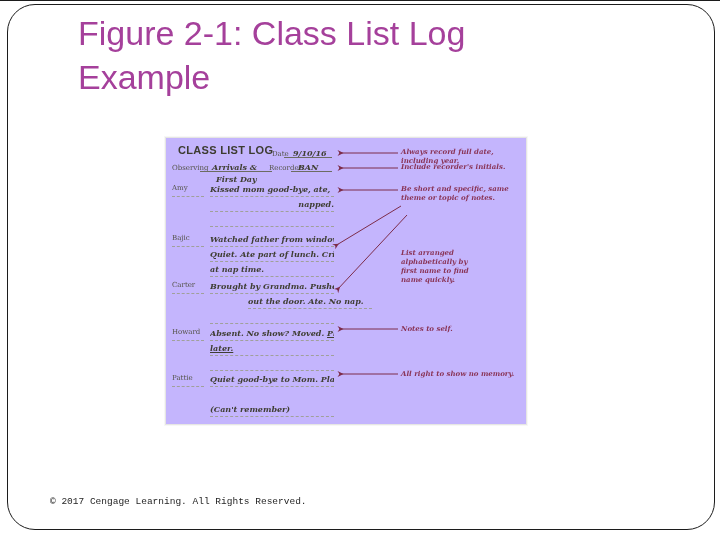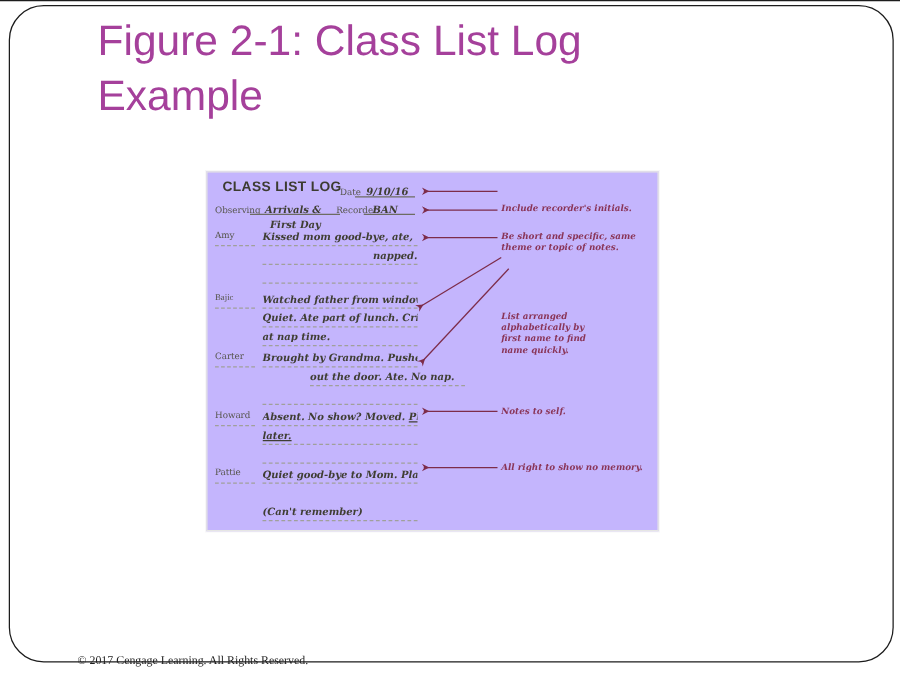--- a/index.html
+++ b/index.html
@@ -60,23 +60,23 @@
 
   
   .annotation {
     position: absolute; left: 235px;
     font-family: "DejaVu Serif", serif; font-style: italic;
     font-size: 7px; font-weight: 700; color: #8a3558; line-height: 1.3;
   }
   .arrows-svg { position: absolute; left: 0; top: 0; width: 362px; height: 288px; }
 
   .copyright {
-    position: absolute; left: 62px; top: 496px;
-    font-family: Liberation Serif, serif;
-    font-size: 9.5px; color: #1f1f1f; margin-top: 28px;
+    position: absolute; left: 50px; top: 496px;
+    font-family: Liberation Mono, monospace;
+    font-size: 9.5px; color: #1f1f1f;
   }
 </style>
 </head>
 <body>
 
 <div class="window-top-edge"></div>
 <div class="slide-border"></div>
 
 <h1 class="page-title">Figure 2-1: Class List Log Example</h1>
 
@@ -95,39 +95,40 @@
 
   <span class="field-label" style="left:103px; top:26px;">Recorder</span>
   <span class="field-value" style="left:132px; top:24px;">BAN</span>
   <div class="field-rule" style="left:125px; top:23px; width:41px; height:11px;"></div>
 
   <div class="entry-name" style="top:46px;">Amy</div>
   <div class="entry-line" style="top:44px;">Kissed mom good-bye, ate,</div>
   <div class="entry-line" style="top:59px;text-align:right;">napped.</div>
   <div class="entry-line" style="top:74px;"></div>
 
-  <div class="entry-name" style="top:96px;font-family:Liberation Serif, serif;">Bajic</div>
+  <div class="entry-name" style="top:96px;">Bajic</div>
   <div class="entry-line" style="top:94px;">Watched father from window.</div>
   <div class="entry-line" style="top:109px;">Quiet. Ate part of lunch. Cried</div>
   <div class="entry-line" style="top:124px;">at nap time.</div>
 
   <div class="entry-name" style="top:143px;">Carter</div>
   <div class="entry-line" style="top:141px;">Brought by Grandma. Pushed her</div>
   <div class="entry-line" style="top:156px;margin-left:38px;">out the door. Ate. No nap.</div>
   <div class="entry-line" style="top:171px;"></div>
 
   <div class="entry-name" style="top:190px;">Howard</div>
   <div class="entry-line" style="top:188px;"><span>Absent. No show? Moved.</span>&nbsp;<span class="u">Phone</span></div>
   <div class="entry-line" style="top:203px;"><span class="u">later.</span></div>
   <div class="entry-line" style="top:218px;"></div>
 
   <div class="entry-name" style="top:236px;">Pattie</div>
   <div class="entry-line" style="top:234px;">Quiet good-bye to Mom. Played</div>
   <div class="entry-line" style="top:264px;">(Can't remember)</div>
 
+  <div class="annotation" style="top:9px;  width:128px;">Always record full date, including year.</div>
   <div class="annotation" style="top:24px; width:128px;">Include recorder's initials.</div>
   <div class="annotation" style="top:110px; width:78px;">List arranged alphabetically by first name to find name quickly.</div>
   <div class="annotation" style="top:46px; width:112px;">Be short and specific, same theme or topic of notes.</div>
   <div class="annotation" style="top:186px; width:120px;">Notes to self.</div>
   <div class="annotation" style="top:231px; width:128px;">All right to show no memory.</div>
 
   <svg class="arrows-svg" viewBox="0 0 362 288">
     <defs>
       <marker id="ah" markerWidth="7" markerHeight="7" refX="5" refY="3.5" orient="auto">
         <path d="M6.5,0.5 L0.5,3.5 L6.5,6.5 L4.5,3.5 Z" fill="#7d2c4a"></path>

